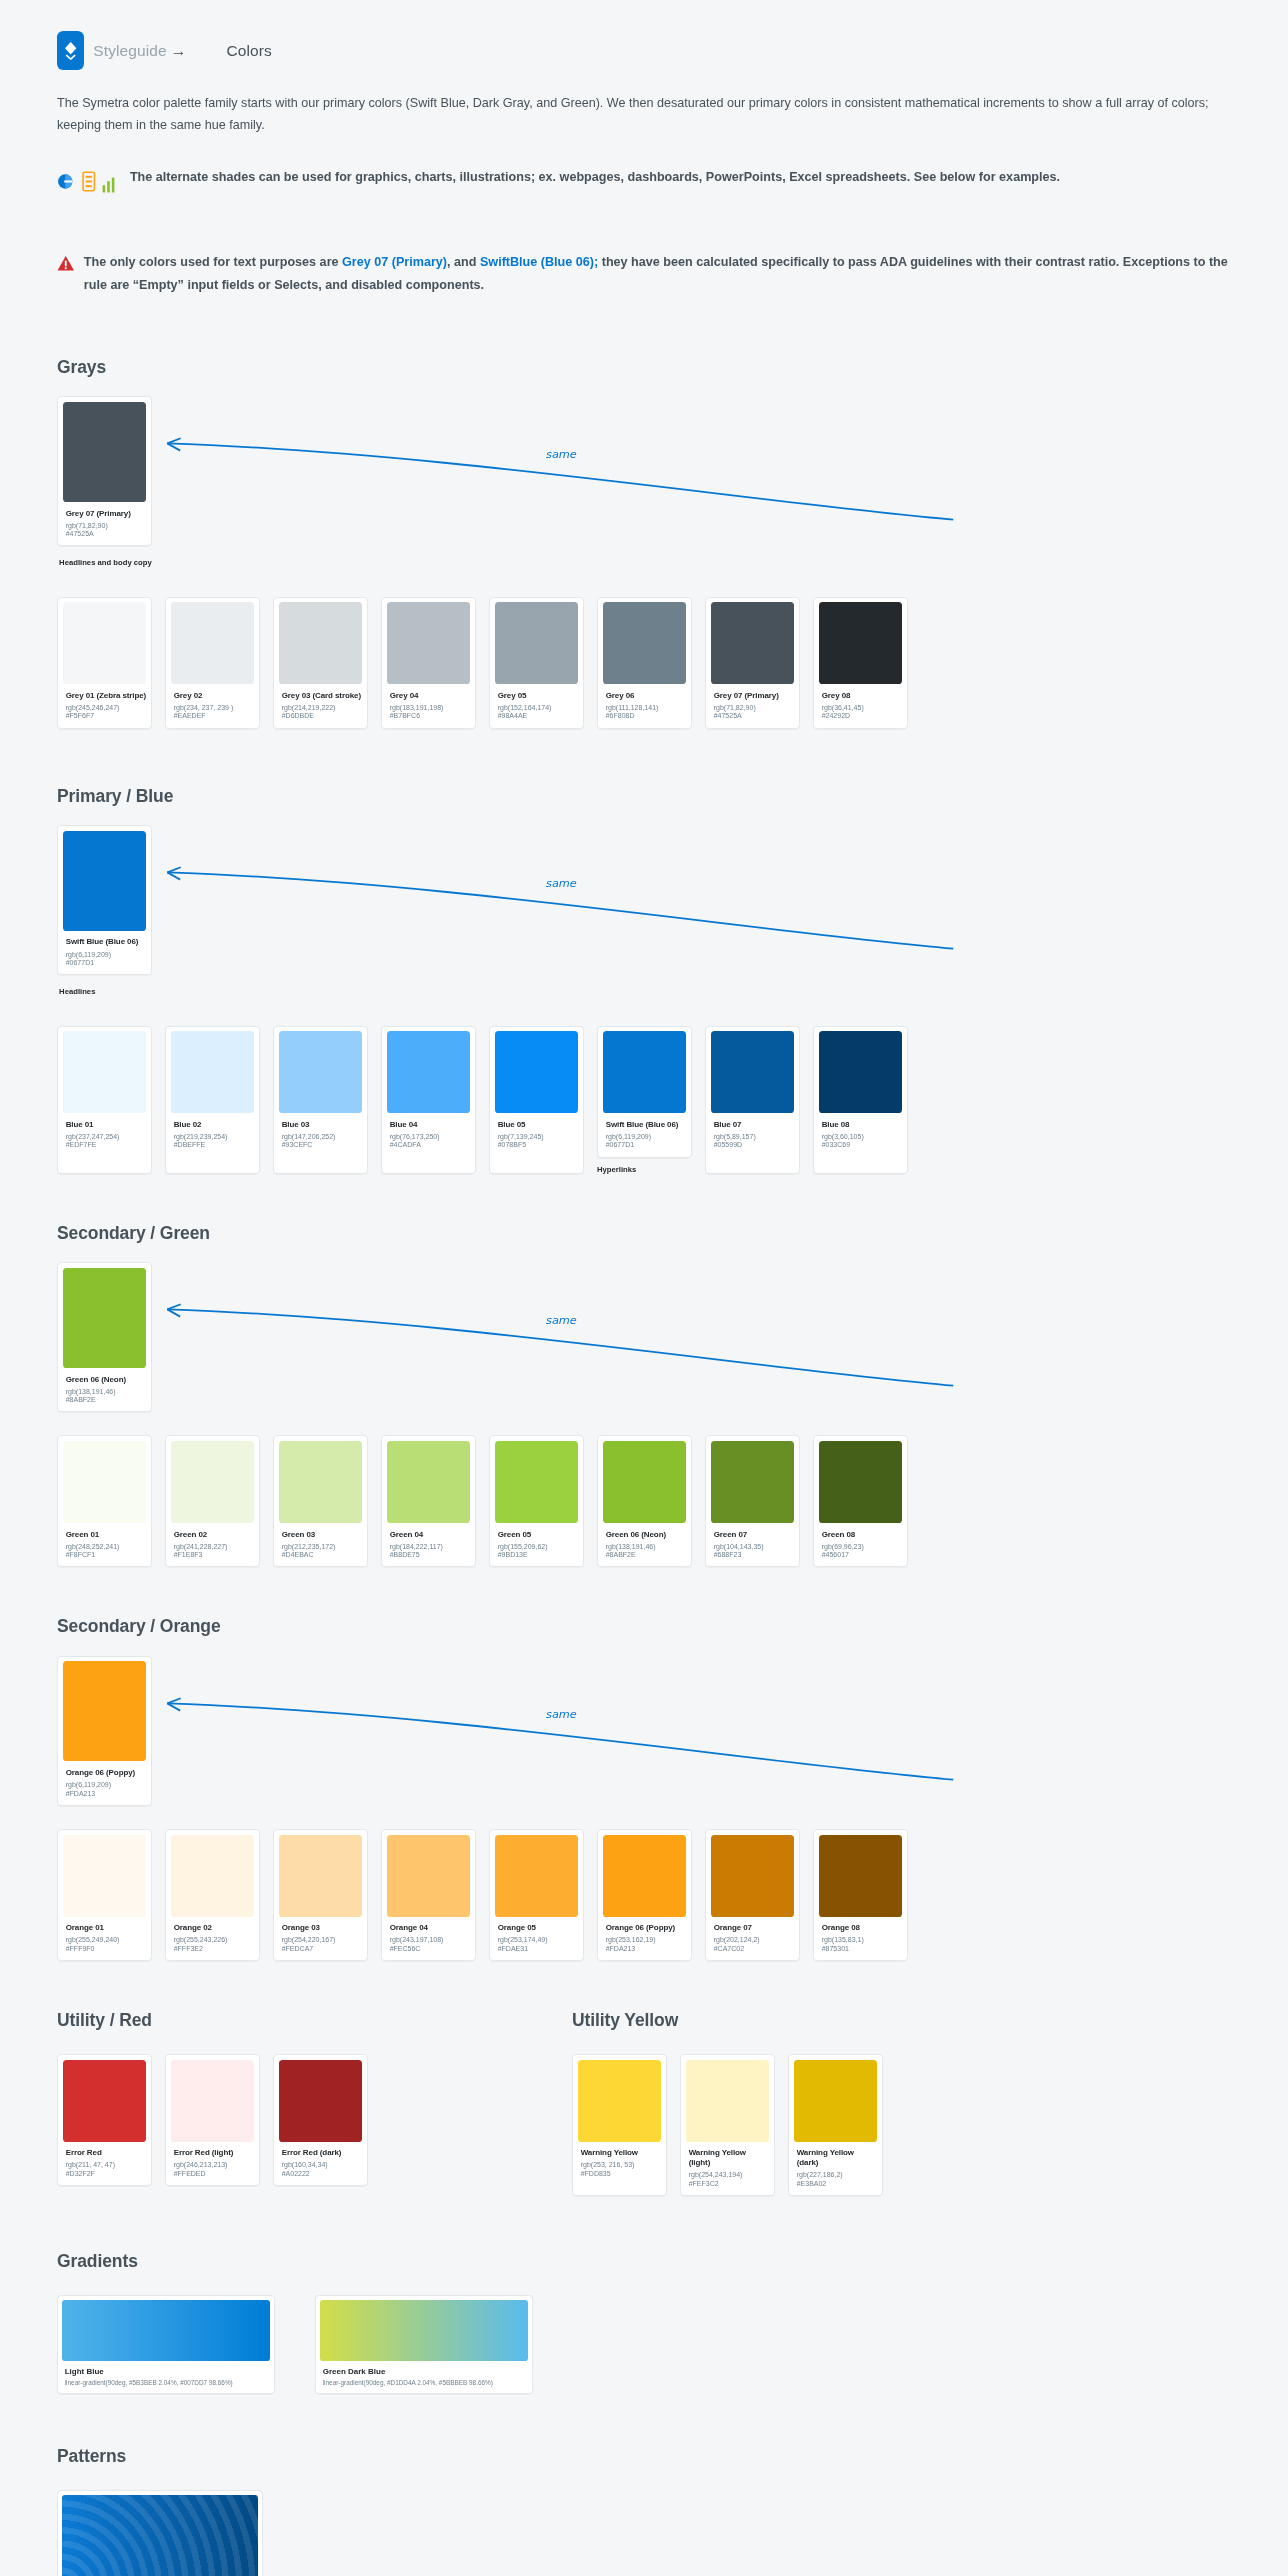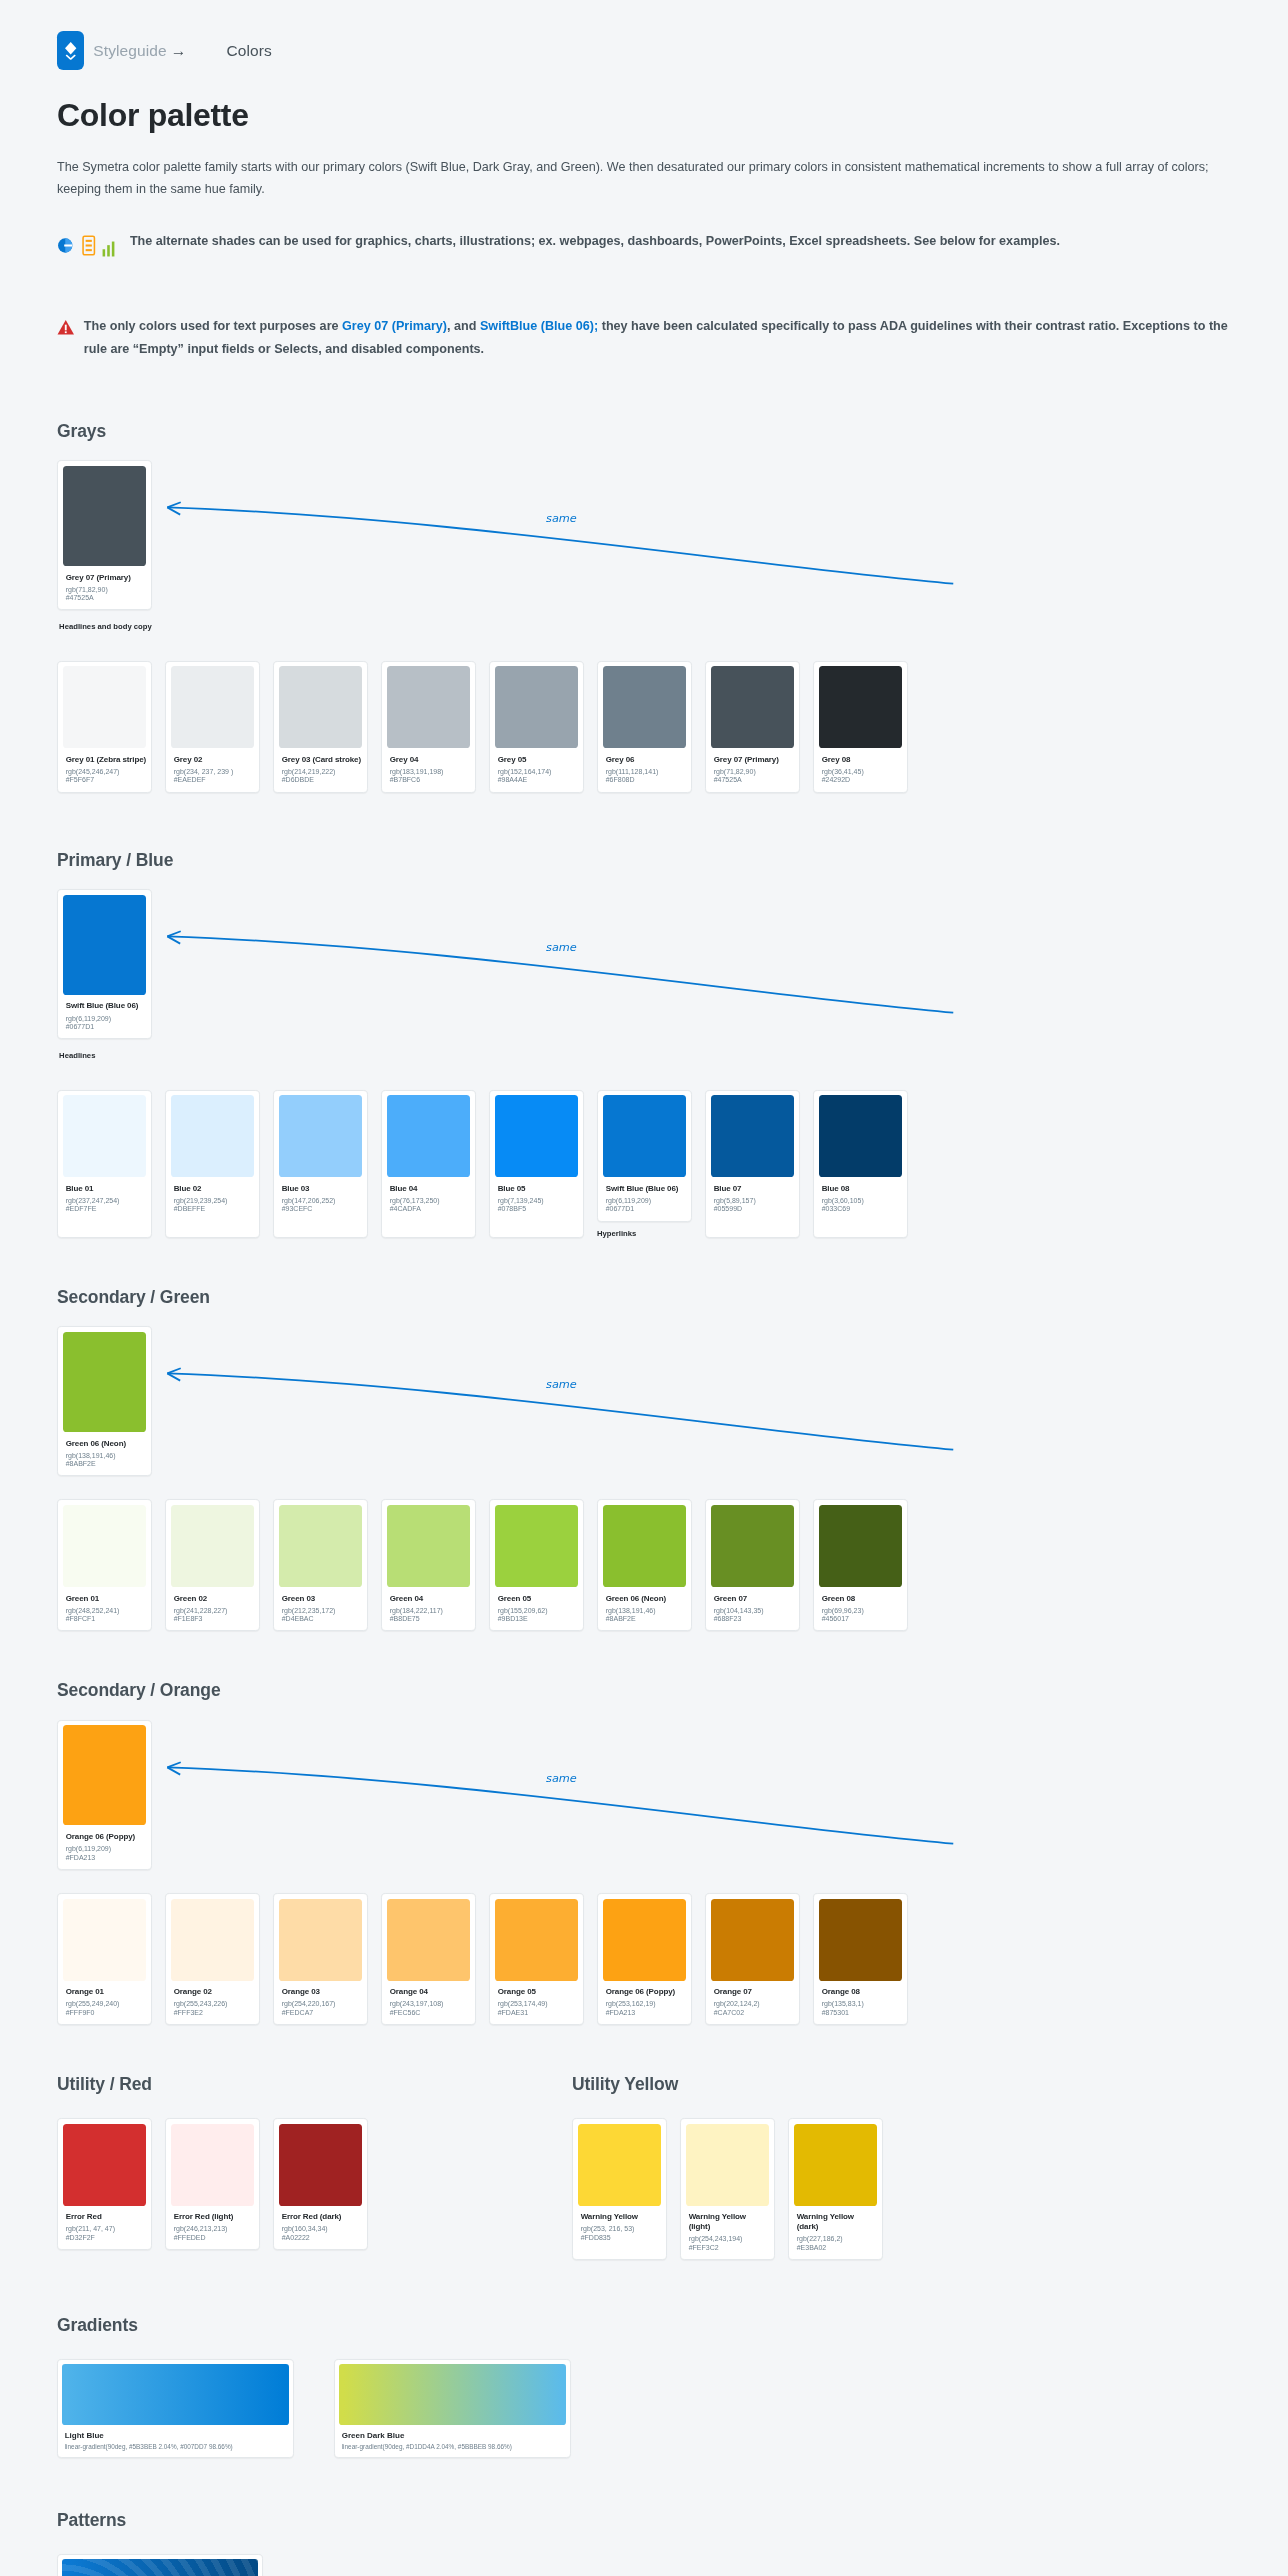--- a/index.html
+++ b/index.html
@@ -73,21 +73,21 @@
   }
 
   
   .util-wrap { display:flex; margin-left:57px; gap:0; }
   .util-col { width:515px; }
   .util-col h2 { margin-left:0; }
 
   
   .grad-row { display:flex; gap:40px; margin-left:57px; }
   .grad-card { background:#fff; border:0.5px solid #E4E8EB; border-radius:4.6px; padding:4.1px 4.1px 7.2px 4.1px;
-               box-shadow:0 0.5px 1px rgba(36,41,45,.05); width:237px; }
+               box-shadow:0 0.5px 1px rgba(36,41,45,.05); width:218px; }
   .grad-card .bar { height:61px; border-radius:3.1px; }
   .grad-card .nm { font-size:8px; font-weight:700; color:#24292D; margin:5.7px 0 0 2.6px; }
   .grad-card .meta { font-size:6.4px; color:#6F808D; margin:3.1px 0 0 2.6px; }
   .pat-card { width:206px; }
   .pat-card .bar { height:92px; }
 </style>
 </head>
 <body>
 
 <div class="page">
@@ -97,21 +97,20 @@
       <svg width="13.4" height="20.6" viewBox="0 0 26 40">
         <polygon points="13,4 24,16 13,28 2,16" fill="#ffffff"></polygon>
         <path d="M5 30 L13 37 L21 30" stroke="#ffffff" stroke-width="3" fill="none" stroke-linecap="round" stroke-linejoin="round"></path>
       </svg>
     </div>
     <div class="crumb-text">
       <span class="crumb-dim">Styleguide</span><span class="crumb-arrow">→</span><span class="crumb-cur">Colors</span>
     </div>
   </div>
 
-  <h1 class="page-title">Color palette</h1>
   <p class="lede">The Symetra color palette family starts with our primary colors (Swift Blue, Dark Gray, and Green). We then desaturated our primary colors in consistent mathematical increments to show a full array of colors; keeping them in the same hue family.</p>
 
   <div class="note-row">
     <div class="note-icons">
       <svg width="18.5" height="23" viewBox="0 0 36 44">
         <circle cx="16" cy="22" r="14" fill="#0677D1"></circle>
         <path d="M16 8 A14 14 0 0 1 16 36 Z" fill="#3FA0EF"></path>
         <rect x="14" y="20" width="16" height="4" fill="#ffffff"></rect>
       </svg>
       <svg width="15.5" height="23" viewBox="0 0 30 44">

